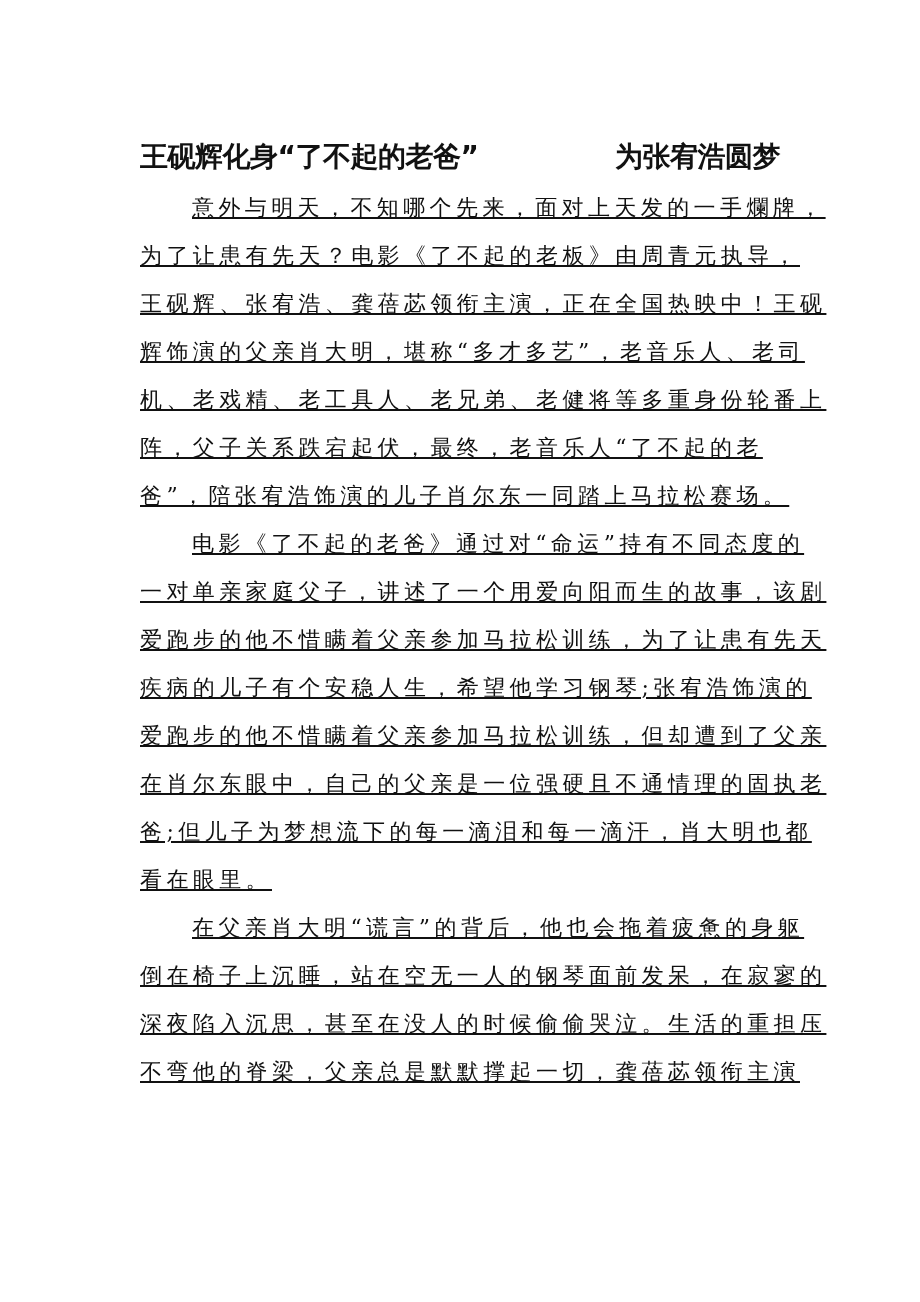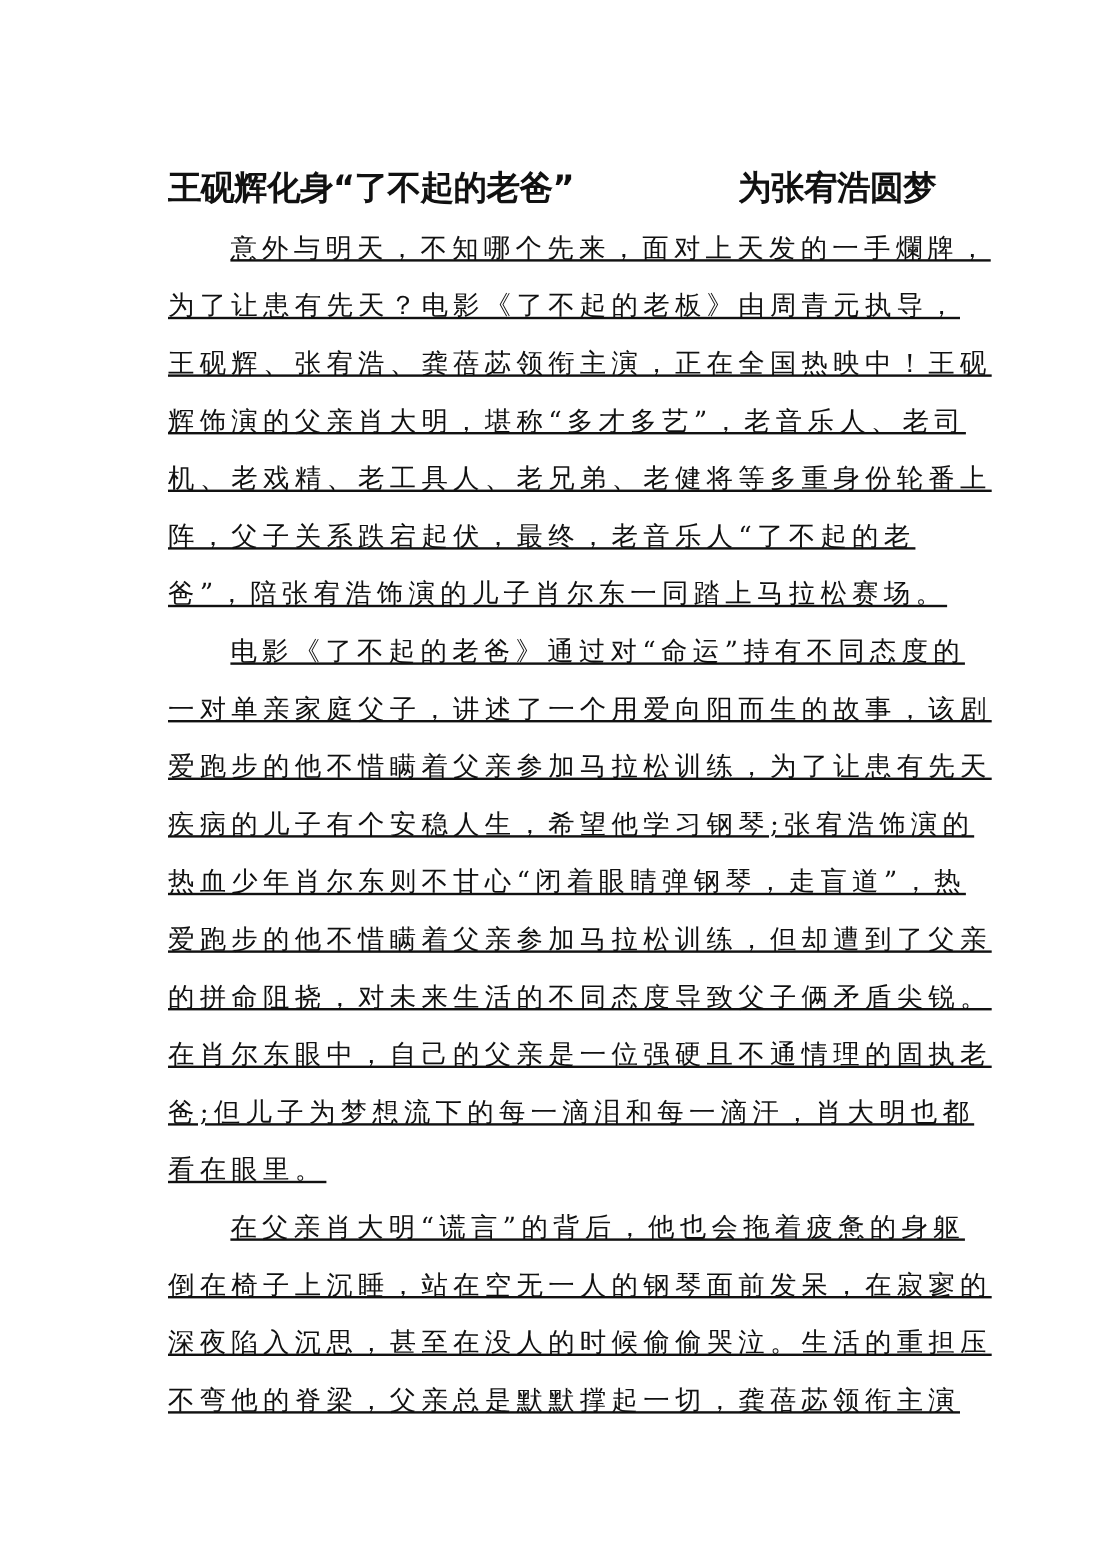--- a/index.html
+++ b/index.html
@@ -69,23 +69,21 @@
     <span class="line">机、老戏精、老工具人、老兄弟、老健将等多重身份轮番上</span>
     <span class="line">阵，父子关系跌宕起伏，最终，老音乐人“了不起的老</span>
     <span class="line">爸”，陪张宥浩饰演的儿子肖尔东一同踏上马拉松赛场。</span>
   </p>
 
   <p class="para">
     <span class="line indent">电影《了不起的老爸》通过对“命运”持有不同态度的</span>
     <span class="line">一对单亲家庭父子，讲述了一个用爱向阳而生的故事，该剧</span>
     <span class="line">爱跑步的他不惜瞒着父亲参加马拉松训练，为了让患有先天</span>
     <span class="line">疾病的儿子有个安稳人生，希望他学习钢琴;张宥浩饰演的</span>
-    <span class="line">热血少年肖尔东则不甘心“闭着眼睛弹钢琴，走盲道”，热</span>
     <span class="line">爱跑步的他不惜瞒着父亲参加马拉松训练，但却遭到了父亲</span>
-    <span class="line">的拼命阻挠，对未来生活的不同态度导致父子俩矛盾尖锐。</span>
     <span class="line">在肖尔东眼中，自己的父亲是一位强硬且不通情理的固执老</span>
     <span class="line">爸;但儿子为梦想流下的每一滴泪和每一滴汗，肖大明也都</span>
     <span class="line">看在眼里。</span>
   </p>
 
   <p class="para">
     <span class="line indent">在父亲肖大明“谎言”的背后，他也会拖着疲惫的身躯</span>
     <span class="line">倒在椅子上沉睡，站在空无一人的钢琴面前发呆，在寂寥的</span>
     <span class="line">深夜陷入沉思，甚至在没人的时候偷偷哭泣。生活的重担压</span>
     <span class="line">不弯他的脊梁，父亲总是默默撑起一切，龚蓓苾领衔主演</span>

